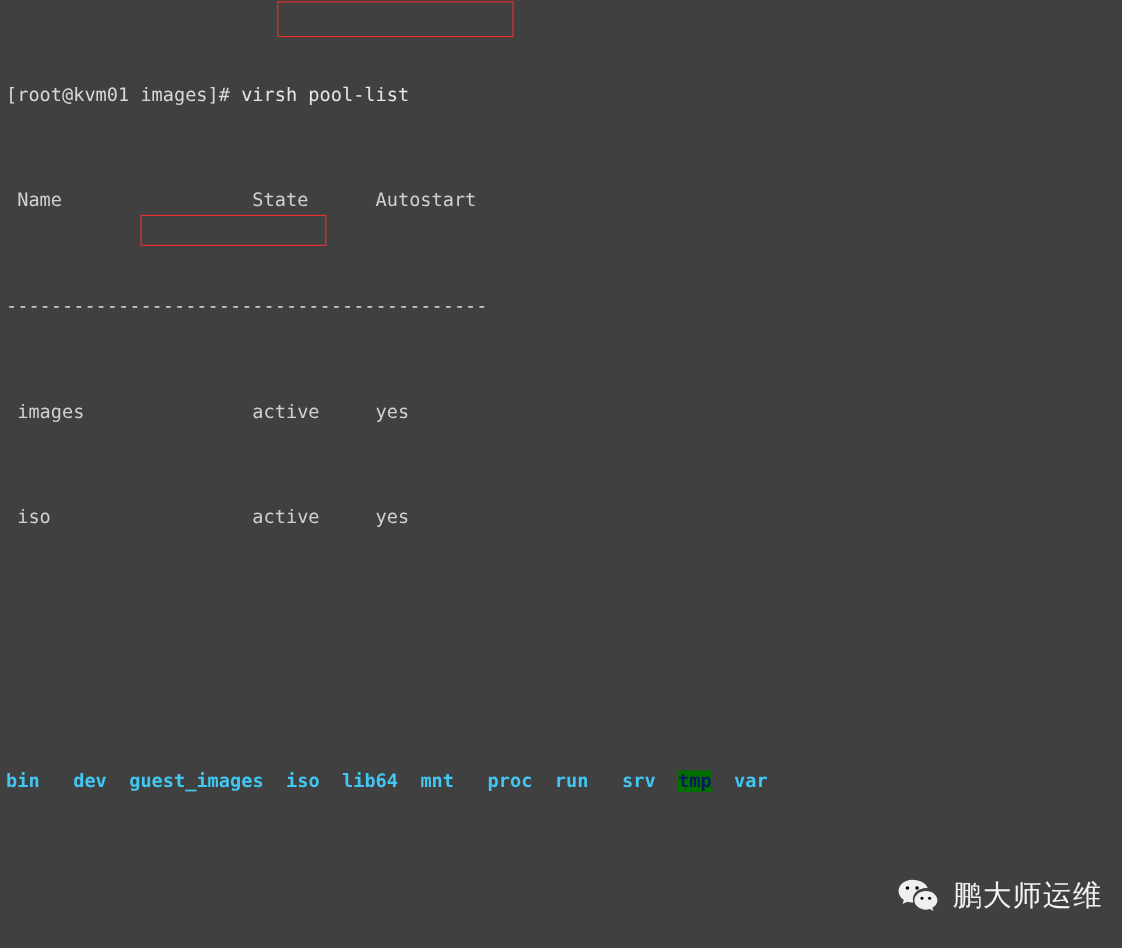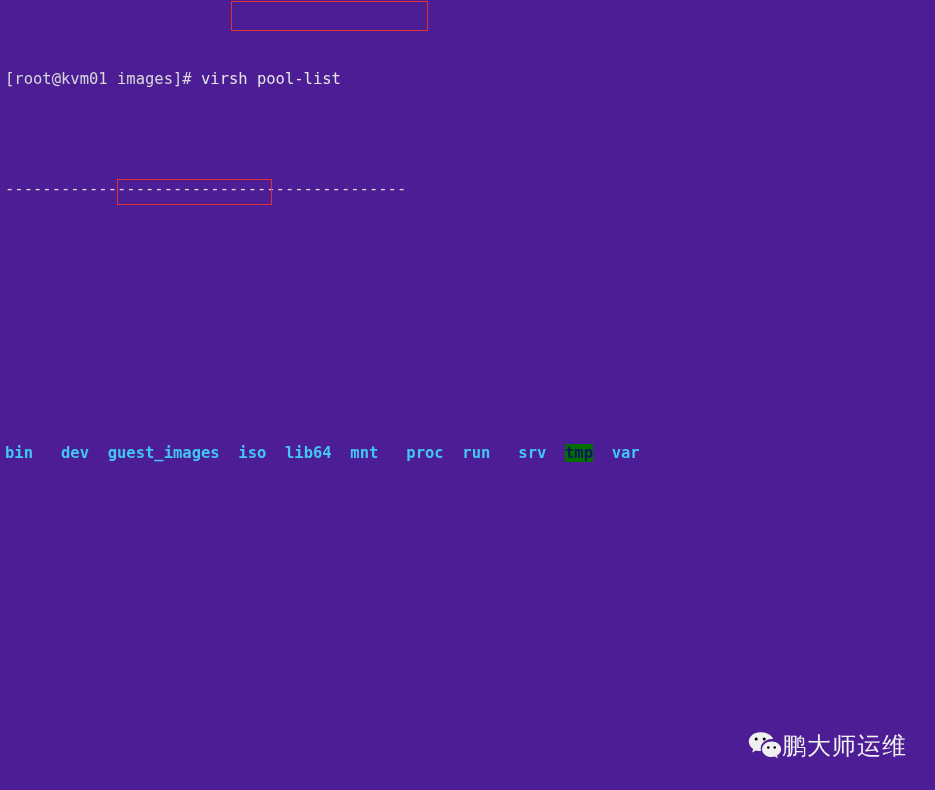--- a/index.html
+++ b/index.html
@@ -4,21 +4,21 @@
 <style>
   html, body {
     margin: 0;
     padding: 0;
     background: #000000;
   }
   #screen {
     position: relative;
     width: 935px;
     height: 790px;
-    background: #4c1d95;
+    background: #404040;
     overflow: hidden;
     font-family: "DejaVu Sans Mono", "Liberation Mono", monospace;
   }
   .term {
     position: absolute;
     left: 5px;
     top: 2px;
     font-size: 15.5px;
     line-height: 22px;
     letter-spacing: 0px;
@@ -54,21 +54,22 @@
     left: 117px;
     top: 179px;
     width: 155px;
     height: 26px;
   }
   #watermark {
     position: absolute;
     left: 748px;
     top: 730px;
     display: flex;
-    align-items: flex-start;
+    align-items: center;
+    gap: 12px;
   }
   #watermark .wm-label {
     color: #f2f2f2;
     font-family: "DejaVu Sans", "Liberation Sans", sans-serif;
     font-size: 24px;
     letter-spacing: 1px;
   }
   .wechat-icon {
     width: 34px;
     height: 30px;
@@ -77,24 +78,27 @@
 </style>
 </head>
 <body>
 
 <div id="screen">
 
   <div class="term">
 
     <div class="line"><span>[root@kvm01 images]# </span><span class="txt-white">virsh pool-list</span></div>
 
+    <div class="line txt-dim"> Name                 State      Autostart</div>
 
     <div class="line txt-dashes">-------------------------------------------</div>
 
+    <div class="line txt-dim"> images               active     yes</div>
 
+    <div class="line txt-dim"> iso                  active     yes</div>
 
     <div class="line"></div>
 
 
 
     <div class="line"><span class="txt-dir">bin</span><span>   </span><span class="txt-dir">dev</span><span>  </span><span class="txt-dir">guest_images</span><span>  </span><span class="txt-dir">iso</span><span>  </span><span class="txt-dir">lib64</span><span>  </span><span class="txt-dir">mnt</span><span>   </span><span class="txt-dir">proc</span><span>  </span><span class="txt-dir">run</span><span>   </span><span class="txt-dir">srv</span><span>  </span><span class="hl-tmp">tmp</span><span>  </span><span class="txt-dir">var</span></div>
 
     
 
     

